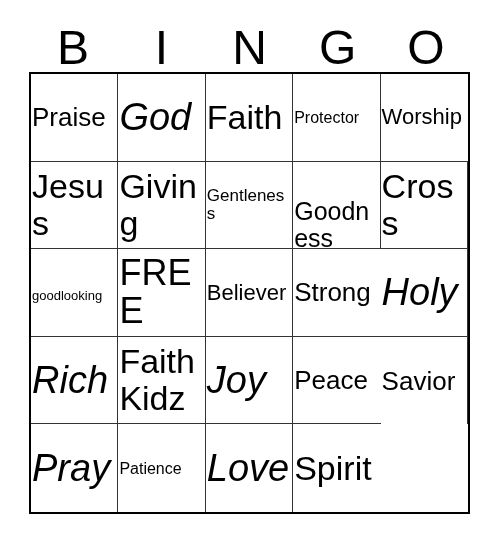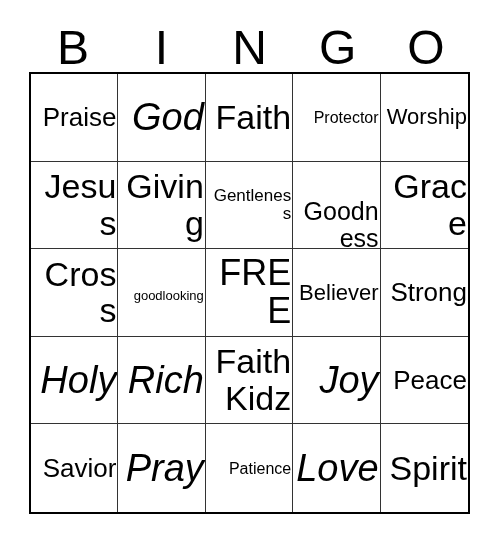--- a/index.html
+++ b/index.html
@@ -60,21 +60,21 @@
     background: #ffffff;
   }
 
   .bingo-cell {
     box-sizing: border-box;
     border-right: 1px solid #333333;
     border-bottom: 1px solid #333333;
     display: flex;
     align-items: center;
     justify-content: center;
-    text-align: right;
+    text-align: left;
     overflow: hidden;
     background: #ffffff;
     padding: 0 1px;
   }
   .bingo-cell.last-col { border-right: none; }
   .bingo-cell.last-row { border-bottom: none; }
 
   .cell-text {
     display: block;
     width: 100%;
@@ -129,23 +129,20 @@
       </div>
       <div class="bingo-cell">
         <span class="cell-text fs-xxl">Giving</span>
       </div>
       <div class="bingo-cell">
         <span class="cell-text fs-sm">Gentleness</span>
       </div>
       <div class="bingo-cell">
         <span class="cell-text fs-smd">Goodness</span>
       </div>
-      <div class="bingo-cell last-col">
-        <span class="cell-text fs-xxl">Grace</span>
-      </div>
       <div class="bingo-cell">
         <span class="cell-text fs-xxl">Cross</span>
       </div>
       <div class="bingo-cell">
         <span class="cell-text fs-xs">goodlooking</span>
       </div>
       <div class="bingo-cell">
         <span class="cell-text fs-xl">FREE</span>
       </div>
       <div class="bingo-cell">

